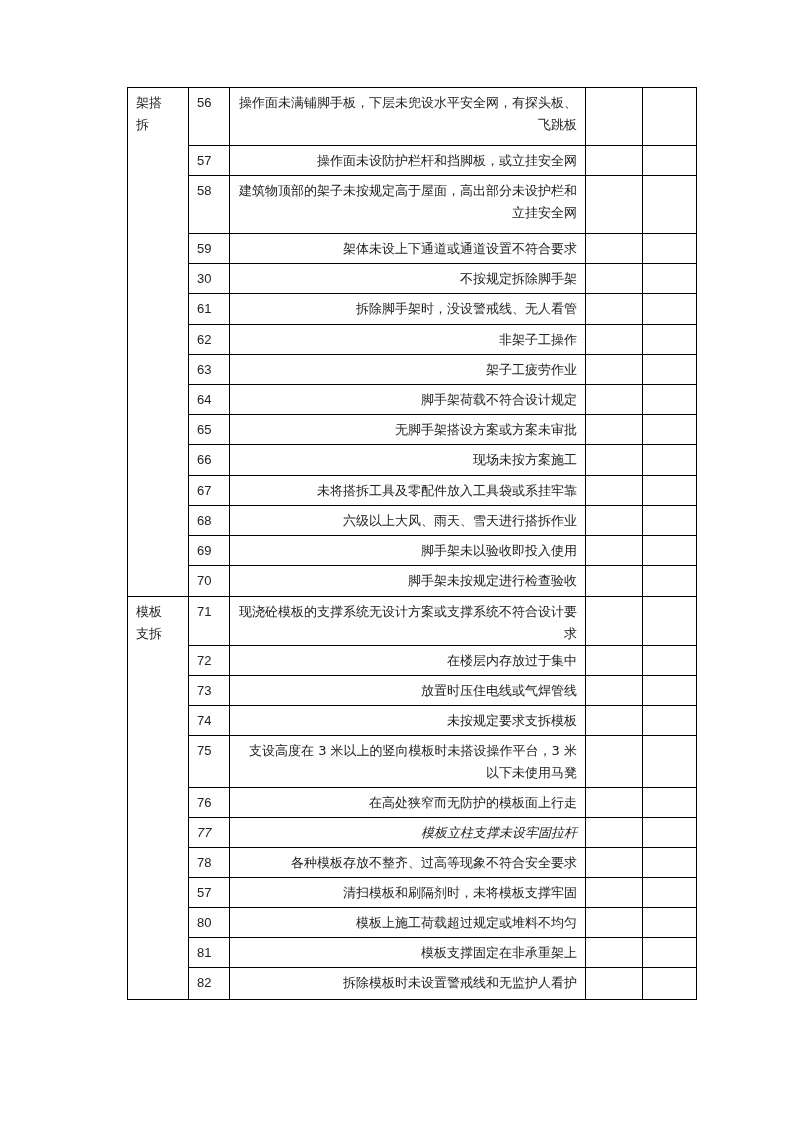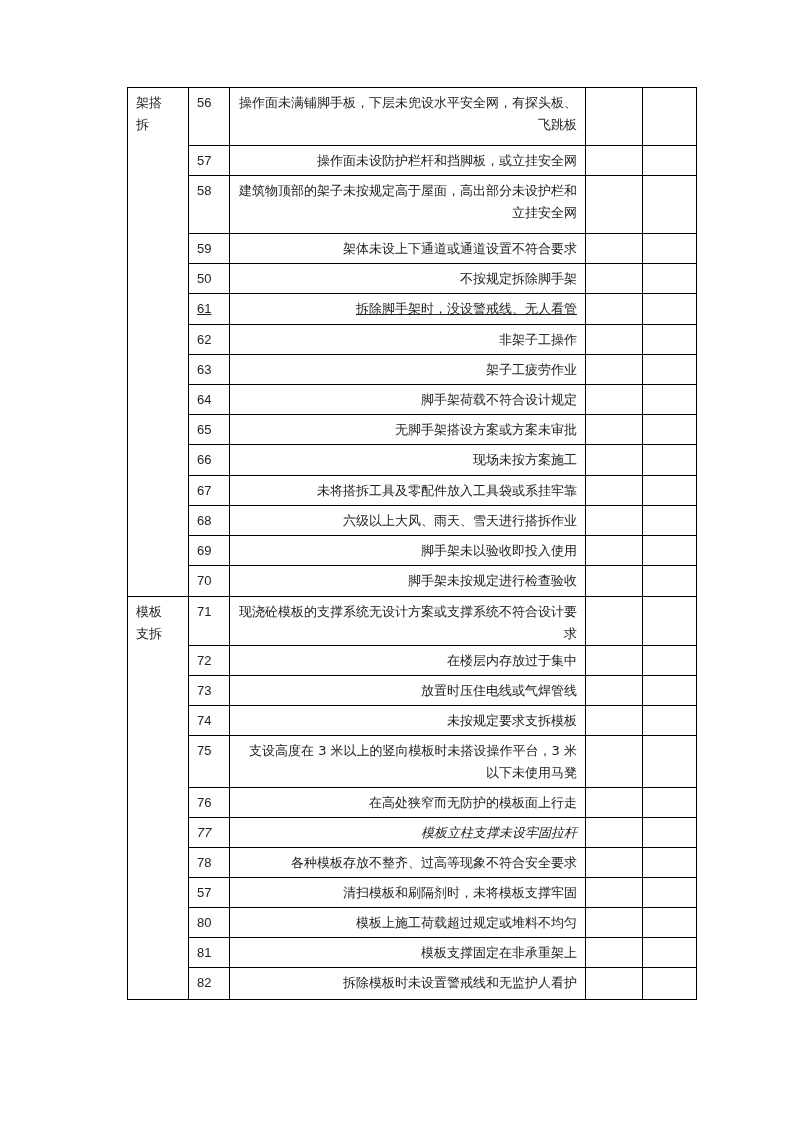--- a/index.html
+++ b/index.html
@@ -59,26 +59,26 @@
         <td></td>
         <td></td>
       </tr>
       <tr style="height: 30px;">
         <td class="num">59</td>
         <td class="desc">架体未设上下通道或通道设置不符合要求</td>
         <td></td>
         <td></td>
       </tr>
       <tr style="height: 30px;">
-        <td class="num">50</td>
+        <td class="num">30</td>
         <td class="desc">不按规定拆除脚手架</td>
         <td></td>
         <td></td>
       </tr>
-      <tr style="height: 31px; text-decoration: underline;">
+      <tr style="height: 31px;">
         <td class="num">61</td>
         <td class="desc">拆除脚手架时，没设警戒线、无人看管</td>
         <td></td>
         <td></td>
       </tr>
       <tr style="height: 30px;">
         <td class="num">62</td>
         <td class="desc">非架子工操作</td>
         <td></td>
         <td></td>

